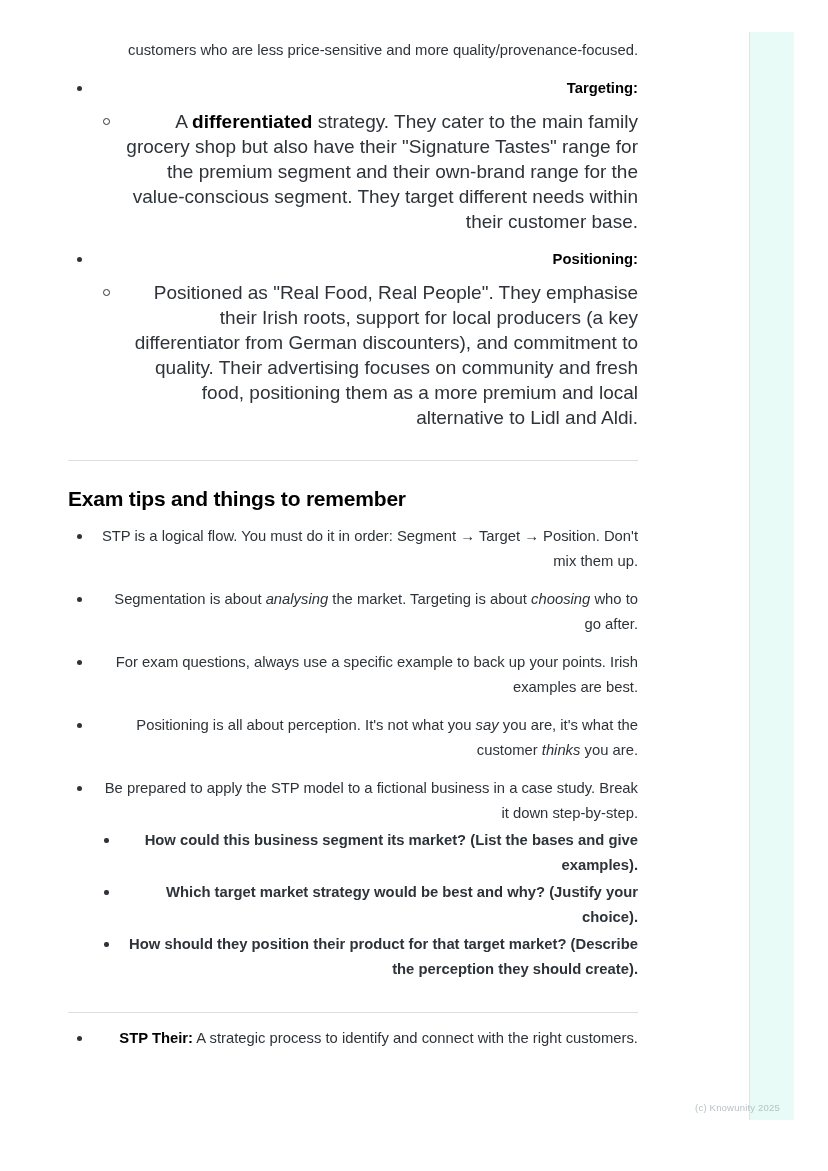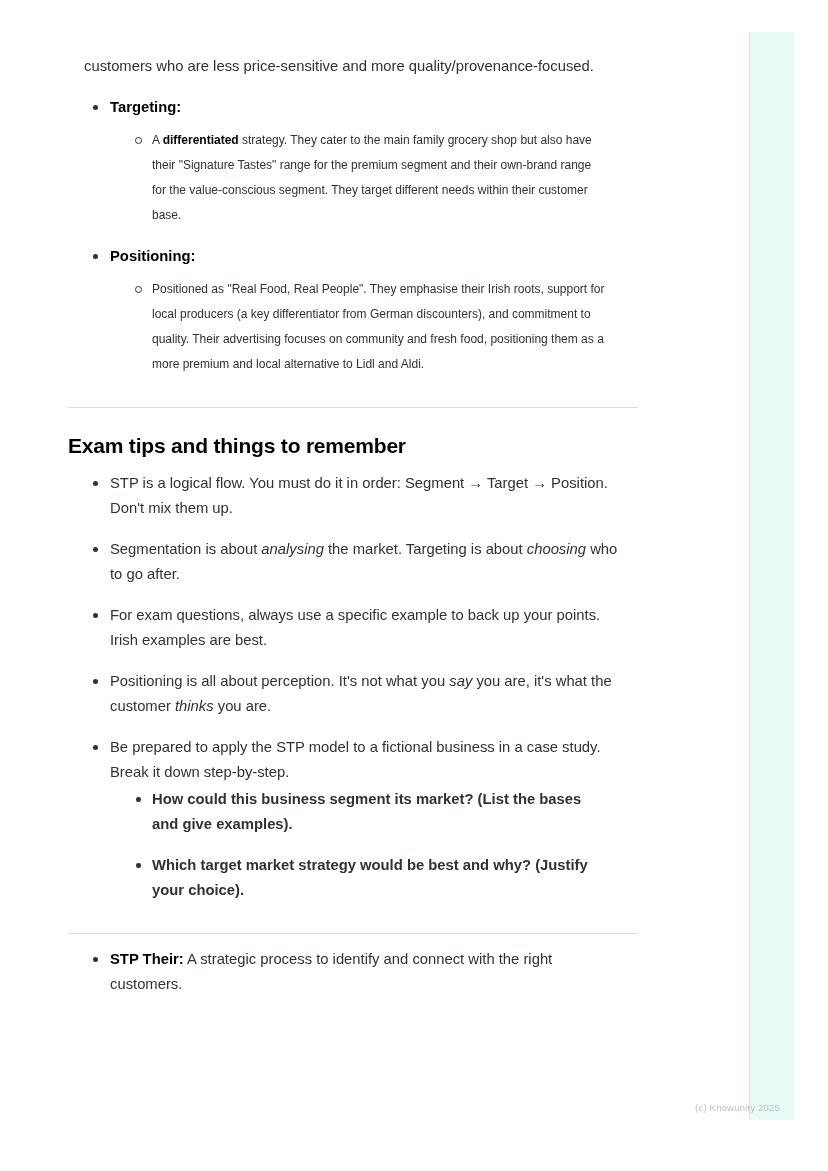--- a/index.html
+++ b/index.html
@@ -41,21 +41,21 @@
     color: #b9c2c6;
     letter-spacing: 0.2px;
     white-space: nowrap;
   }
   .content {
     position: absolute;
     left: 68px;
     top: 38px;
     width: 570px;
   }
-  p, li { margin: 16px; }
+  p, li { margin: 0; text-align: right; }
   .para {
     font-size: 14.8px;
     line-height: 25px;
     color: #2d3338;
   }
   
   ul.lvl1 {
     list-style: none;
     margin: 0;
     padding: 0;
@@ -78,21 +78,21 @@
     background: #2d3338;
   }
   ul.lvl2 {
     list-style: none;
     margin: 8px 0 0 0;
     padding: 0;
   }
   ul.lvl2 > li {
     position: relative;
     padding-left: 26px;
-    font-size: 12px;
+    font-size: 19px;
     line-height: 25px;
     margin-top: 4px;
   }
   ul.lvl2 > li::before {
     content: "";
     position: absolute;
     left: 9px;
     top: 9px;
     width: 5px;
     height: 5px;
@@ -186,20 +186,21 @@
         <span>For exam questions, always use a specific example to back up your points. Irish examples are best.</span>
       </li>
       <li>
         <span><span>Positioning is all about perception. It's not what you </span><i class="ital">say</i><span> you are, it's what the customer </span><i class="ital">thinks</i><span> you are.</span></span>
       </li>
       <li>
         <span>Be prepared to apply the STP model to a fictional business in a case study. Break it down step-by-step.</span>
         <ul class="sub">
           <li>How could this business segment its market? (List the bases and give examples).</li>
           <li>Which target market strategy would be best and why? (Justify your choice).</li>
+          <li>How should they position their product for that target market? (Describe the perception they should create).</li>
         </ul>
       </li>
     </ul>
 
     <hr class="rule">
 
 
     <ul class="lvl1">
       <li>
         <b class="strong">STP Their:</b><span> A strategic process to identify and connect with the right customers.</span>

